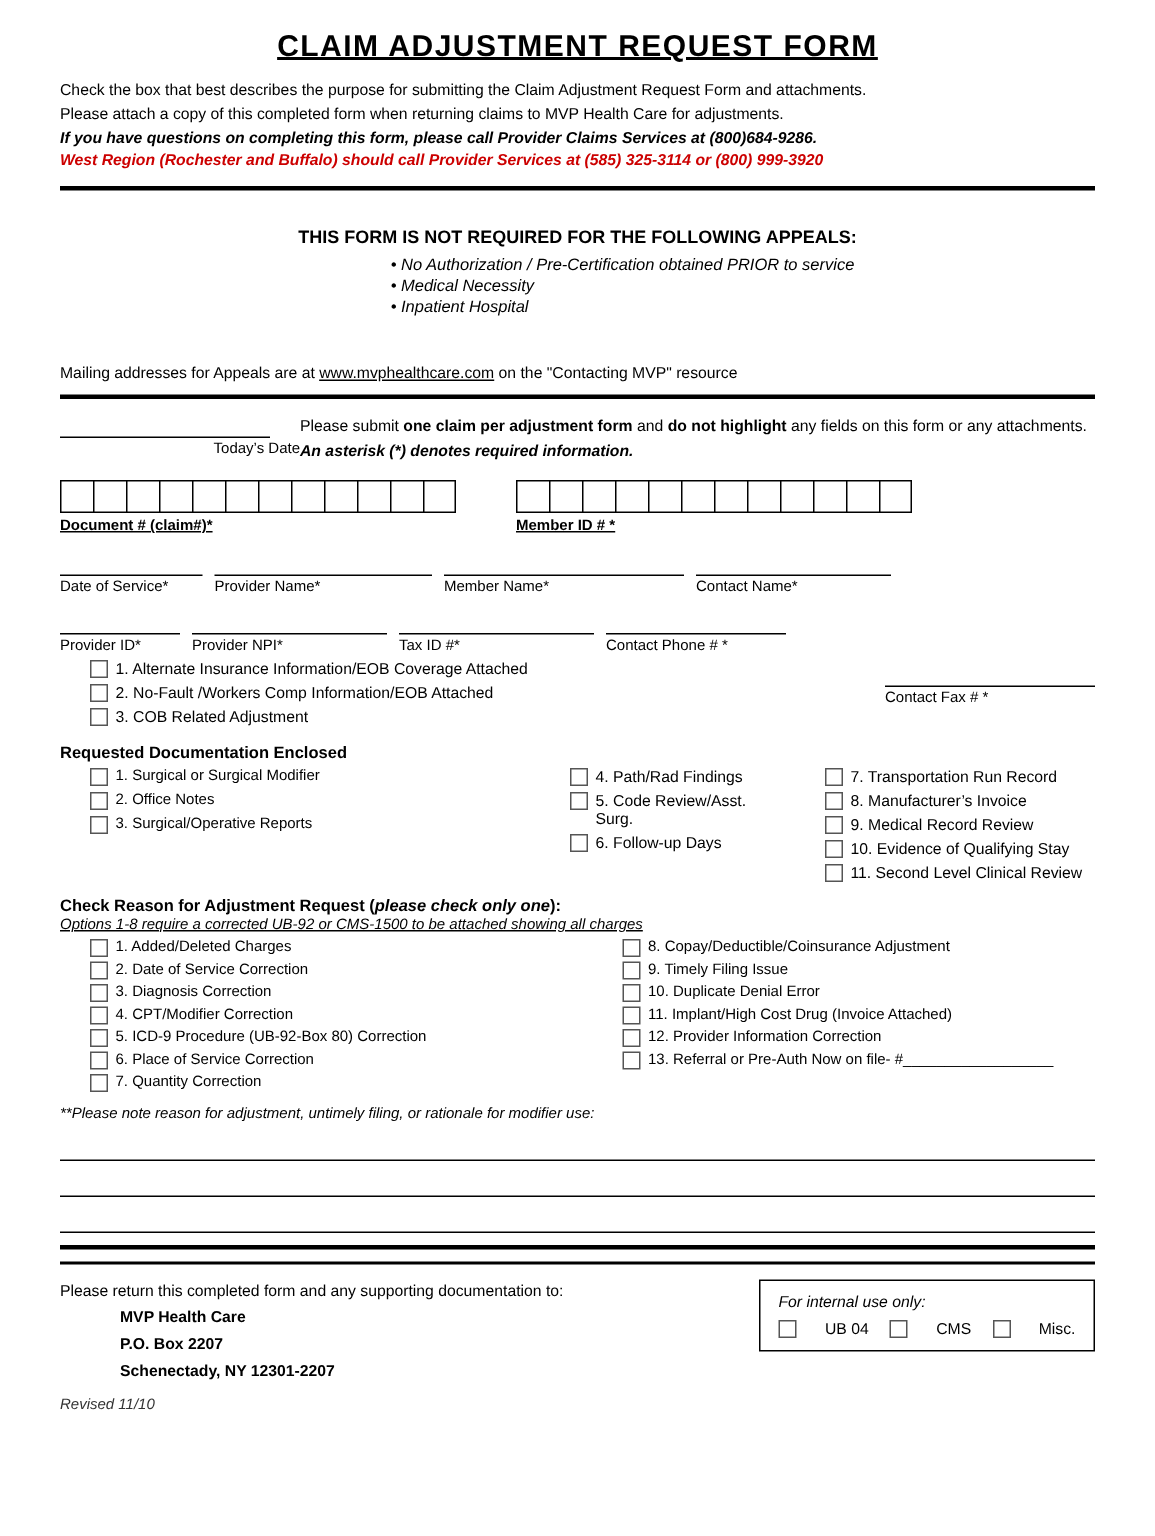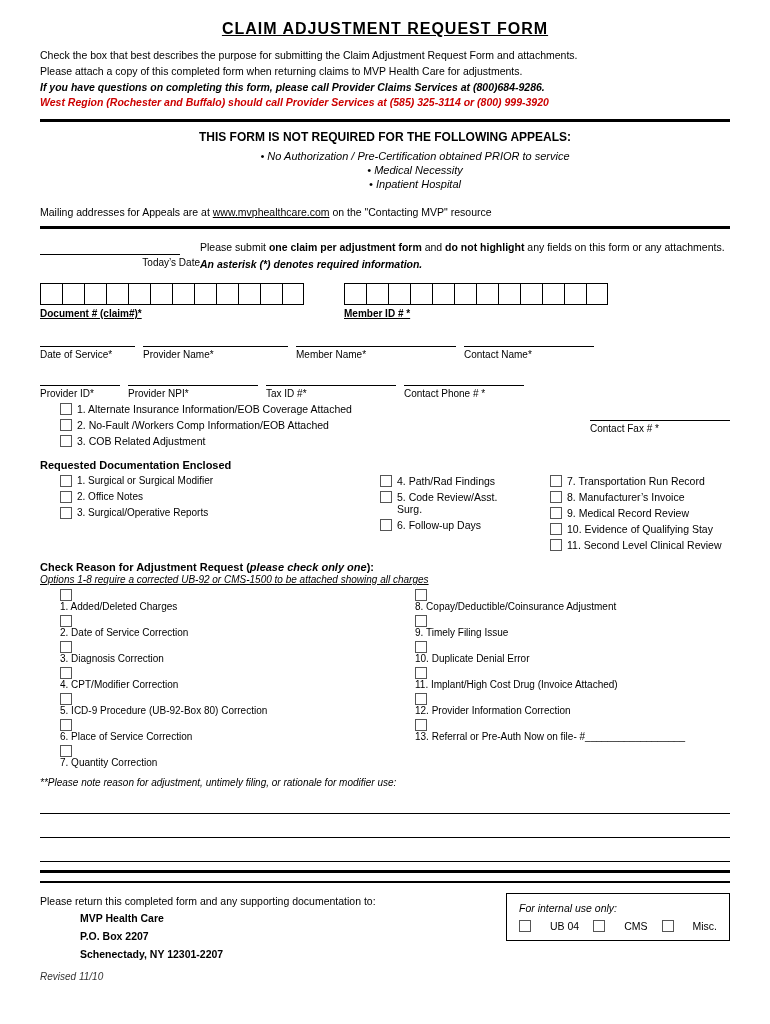--- a/index.html
+++ b/index.html
@@ -7,21 +7,21 @@
       font-family: Arial, sans-serif;
       font-size: 11px;
       background: #fff;
       color: #000;
       width: 770px;
       min-height: 1024px;
       padding: 20px 40px;
     }
     .page-title {
       text-align: center;
-      font-size: 16px;
+      font-size: 20px;
       font-weight: bold;
       text-decoration: underline;
       margin-bottom: 10px;
       letter-spacing: 1px;
     }
     .intro-text {
       font-size: 10.5px;
       margin-bottom: 4px;
       line-height: 1.5;
     }
@@ -34,30 +34,30 @@
       font-style: italic;
       font-weight: bold;
     }
     hr.thick {
       border: none;
       border-top: 3px solid #000;
       margin: 8px 0;
     }
     .appeals-section {
       text-align: center;
-      margin: 8px 0;
+      margin: 24px 0;
     }
     .appeals-title {
       font-size: 12px;
       font-weight: bold;
       margin-bottom: 6px;
     }
     .bullet-list {
       list-style: none;
-      text-align: center;
+      text-align: left;
       display: inline-block;
       margin: 0 0 6px 60px;
     }
     .bullet-list li {
       font-style: italic;
       margin-bottom: 2px;
     }
     .bullet-list li::before {
       content: "• ";
     }
@@ -177,21 +177,21 @@
       font-size: 10px;
       text-decoration: underline;
       margin-bottom: 4px;
     }
     .two-col-reason {
       display: flex;
       gap: 20px;
       margin-bottom: 4px;
     }
     .reason-col { flex: 1; }
-    .reason-col .checkbox-row { font-size: 10px; margin-bottom: 3px; flex-direction: column; }
+    .reason-col .checkbox-row { font-size: 10px; margin-bottom: 3px; }
     .note-text {
       font-size: 10px;
       font-style: italic;
       margin: 4px 0;
       padding: 2px 0;
     }
     .lines-area {
       margin: 6px 0;
     }
     .blank-line {

